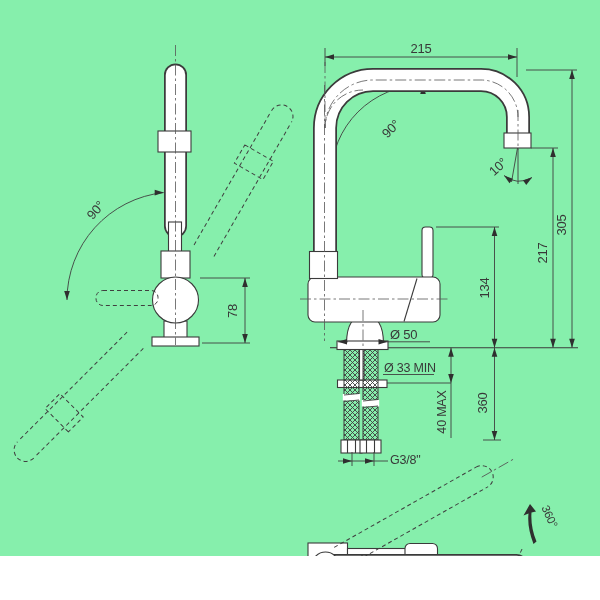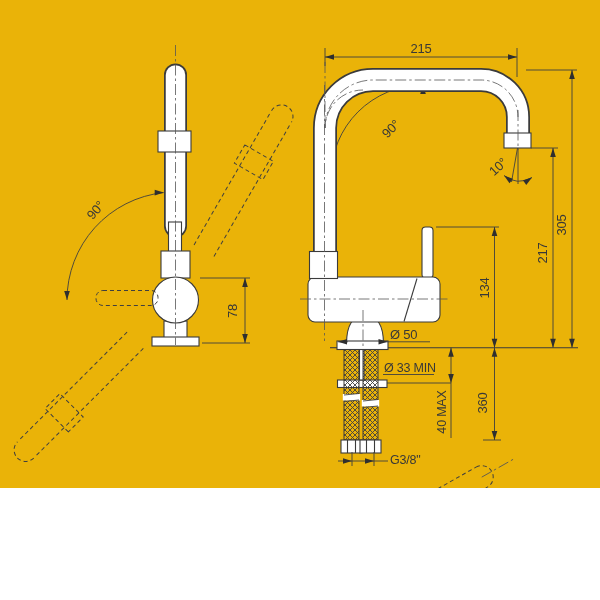--- a/index.html
+++ b/index.html
@@ -1,16 +1,16 @@
 <!DOCTYPE html>
 <html><head>
 <meta charset="utf-8">
 <style>
   html,body{margin:0;padding:0;background:#ffffff;}
-  #stage{width:600px;height:488px;background:#eab308;position:relative;overflow:hidden;}
+  #stage{width:600px;height:556px;background:#86efac;position:relative;overflow:hidden;}
   svg{display:block;}
   text{font-family:"Liberation Sans", sans-serif;fill:#383838;letter-spacing:-0.2px;}
   .dim{font-size:13px;}
   .dimsm{font-size:12.5px;}
   .ln{stroke:#3b3b3b;stroke-width:1.1;fill:none;}
   .lnw{stroke:#3b3b3b;stroke-width:1.1;fill:#ffffff;}
   .dln{stroke:#3f3f3f;stroke-width:0.9;fill:none;}
   .cl{stroke:#555555;stroke-width:0.8;fill:none;stroke-dasharray:11 3 2.5 3;}
   .ghost{stroke:#3f3f3f;stroke-width:1;fill:none;stroke-dasharray:4 3;}
   .arr{fill:#2f2f2f;stroke:none;}

